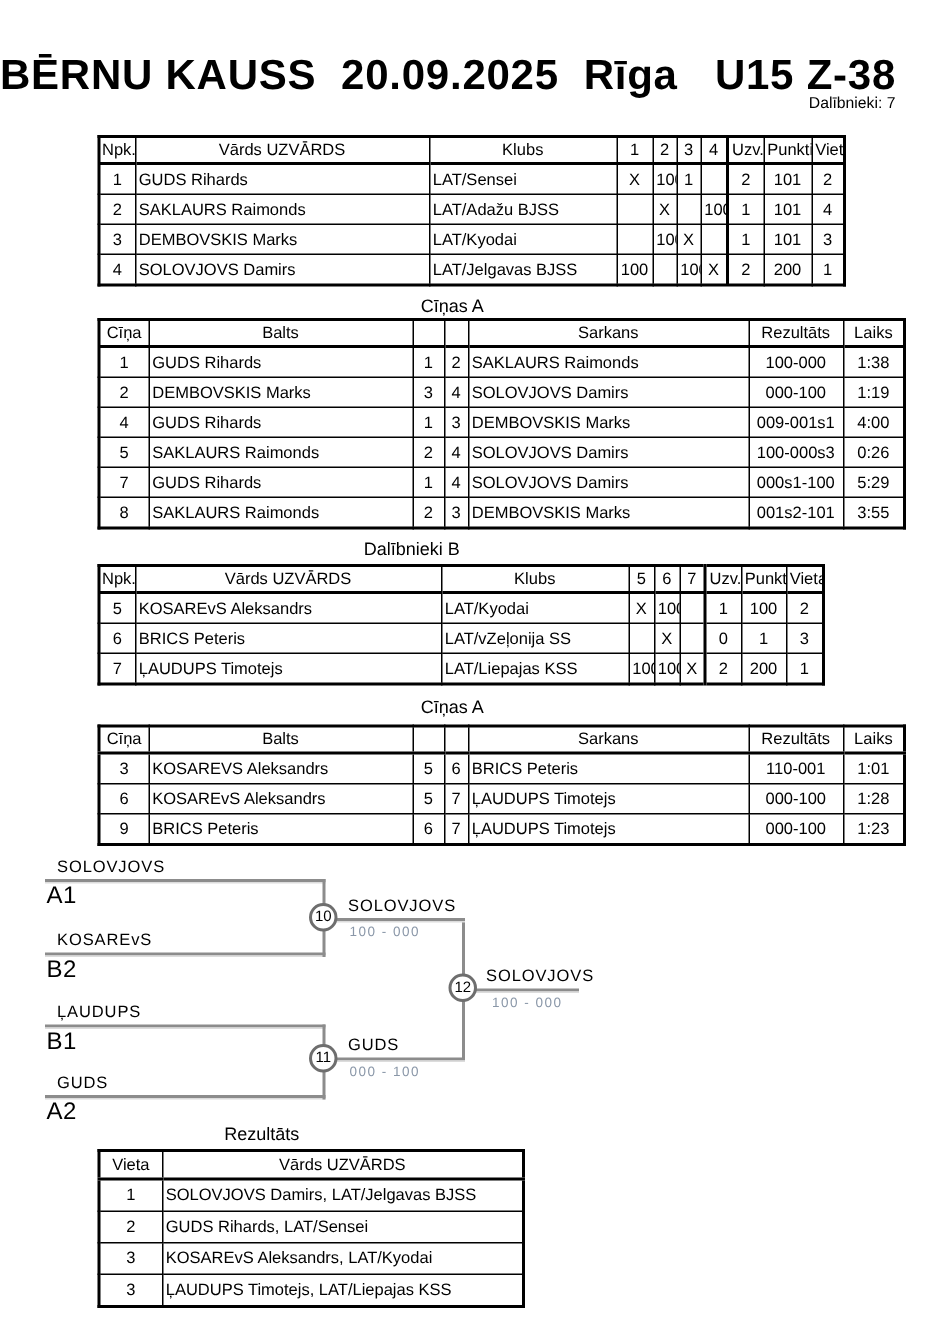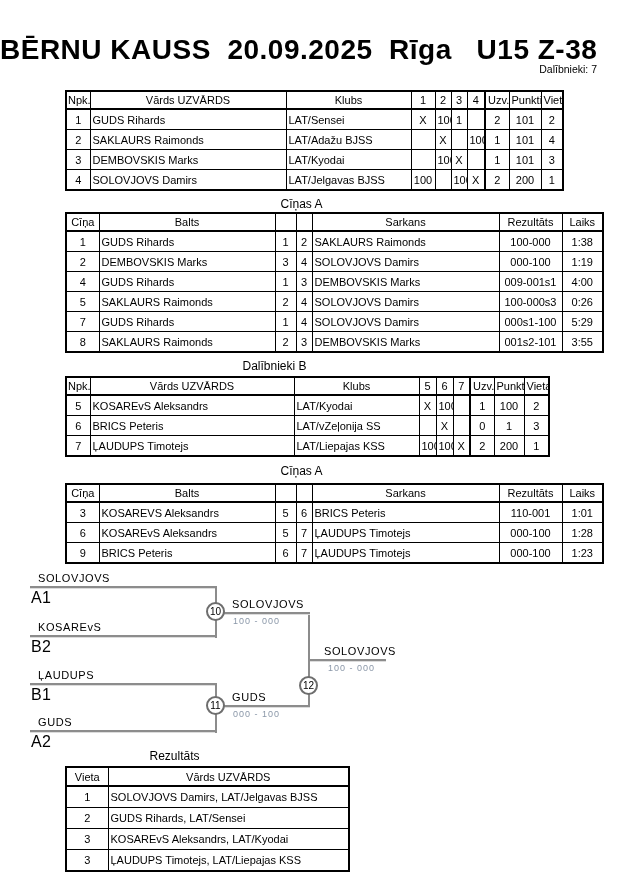--- a/index.html
+++ b/index.html
@@ -338,21 +338,21 @@
   <div class="bk-circle" style="left:206px;top:602px">10</div>
 
   <div class="bk-line" style="left:217px;top:705px;width:93px"></div>
   <div class="bk-name" style="left:232px;top:691px">GUDS</div>
   <div class="bk-score" style="left:233px;top:709px">000 - 100</div>
   <div class="bk-circle" style="left:206px;top:696px">11</div>
 
   <div class="bk-line" style="left:310px;top:659px;width:76px"></div>
   <div class="bk-name" style="left:324px;top:645px">SOLOVJOVS</div>
   <div class="bk-score" style="left:328px;top:663px">100 - 000</div>
-  <div class="bk-circle" style="left:299px;top:676px">12</div>
+  <div class="bk-circle" style="left:299px;top:649px">12</div>
 
   <div class="sec" style="left:33px;top:749px;width:283px">Rezultāts</div>
   <table class="tbl results" style="left:33px;top:766px;width:283px">
     <colgroup>
         <col style="width:42px">
         <col style="width:241px">
       </colgroup>
     <thead>
       <tr>
         <th class="c" style="height:17px">Vieta</th>

